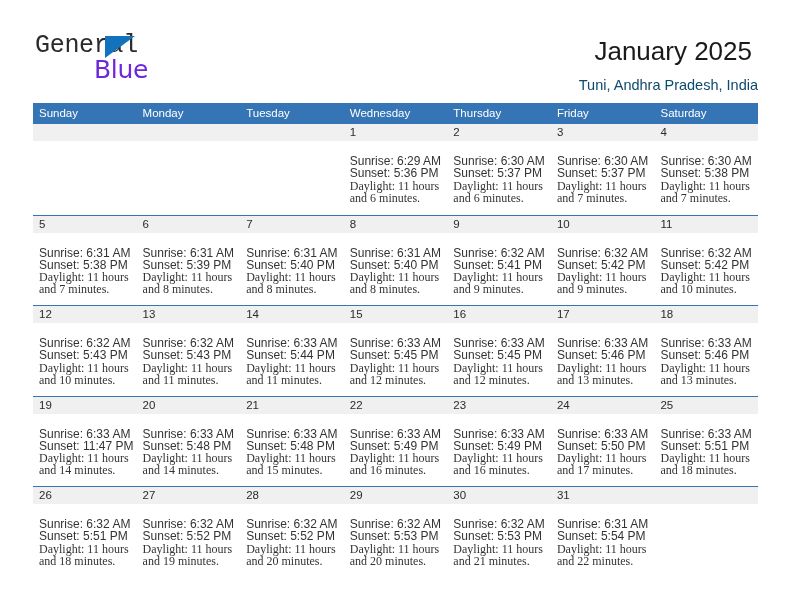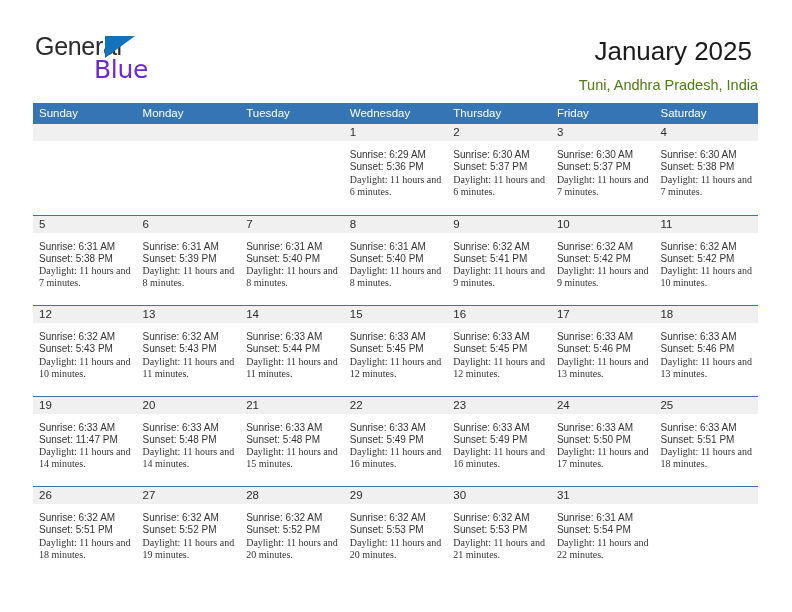--- a/index.html
+++ b/index.html
@@ -26,21 +26,21 @@
   .logo {
     position: absolute;
     left: 0; top: 4px;
     width: 200px; height: 56px;
   }
   .logo-general {
     position: absolute;
     left: 2px; top: 0px;
     font-size: 25px;
     color: #2b2b2b;
-    font-family: Liberation Sans, sans-serif;
+    font-family: Liberation Mono, monospace;
     letter-spacing: -0.3px;
     line-height: 28px;
   }
   .logo-tri {
     position: absolute;
     left: 72px; top: 4px;
     width: 0; height: 0;
     border-left: 30px solid #1272bb;
     border-bottom: 22px solid transparent;
   }
@@ -61,21 +61,21 @@
   .cal-title {
     font-size: 26px;
     color: #1a1a1a;
     line-height: 34px;
     font-weight: normal;
     margin: 6px;
     white-space: nowrap;
   }
   .cal-subtitle {
     font-size: 14.5px;
-    color: #4d7c0f;
+    color: #0c4a6e;
     line-height: 22px;
     margin: 2px 0 0 0;
     white-space: nowrap;
     text-align: right;
   }
 
   
   .calendar {
     position: absolute;
     left: 33px; top: 103px;
@@ -112,22 +112,22 @@
   .day-num-strip {
     height: 17px;
     background: #f0f0f0;
     padding-left: 6px;
     font-size: 11.5px;
     color: #2b2b2b;
     line-height: 17px;
     white-space: nowrap;
   }
   .day-body {
-    padding: 8px 6px 0 6px;
-    font-size: 10px;
+    padding: 14px 6px 0 6px;
+    font-size: 12px;
     color: #333333;
     line-height: 12.3px;
   }
   .day-body div { white-space: nowrap; }
   .day-body .wrap { white-space: normal; font-family: Liberation Serif, serif; }
   .day-cell.empty .day-num-strip { color: transparent; }
   .day-cell.blank { background: #ffffff; }
   .day-cell.blank .day-num-strip { background: #f0f0f0; }
 </style>
 </head>

